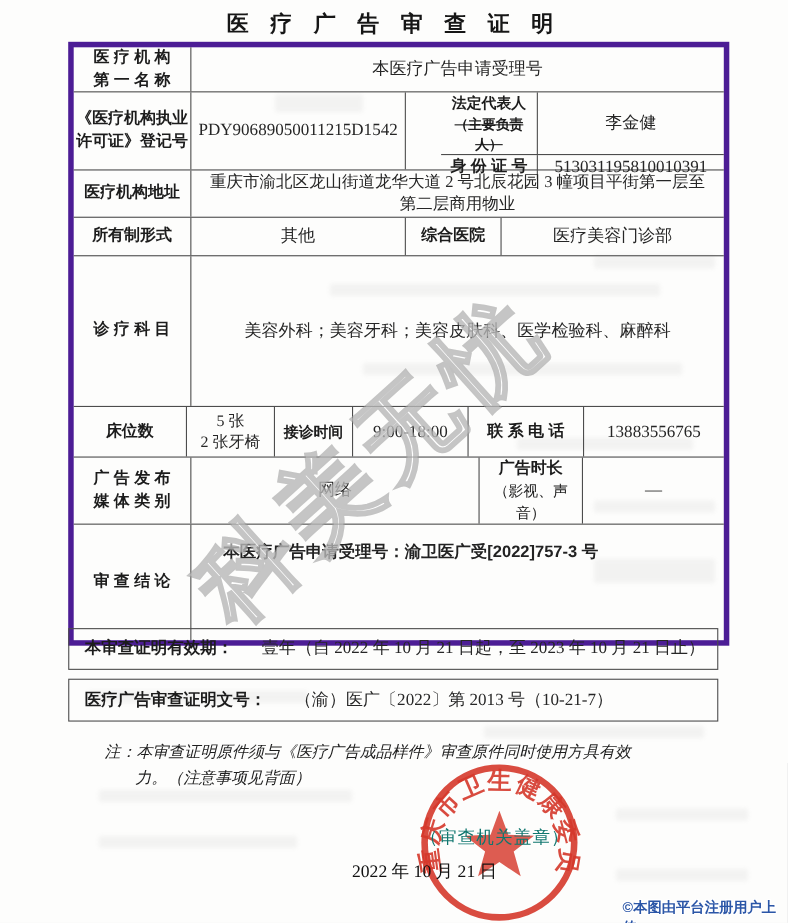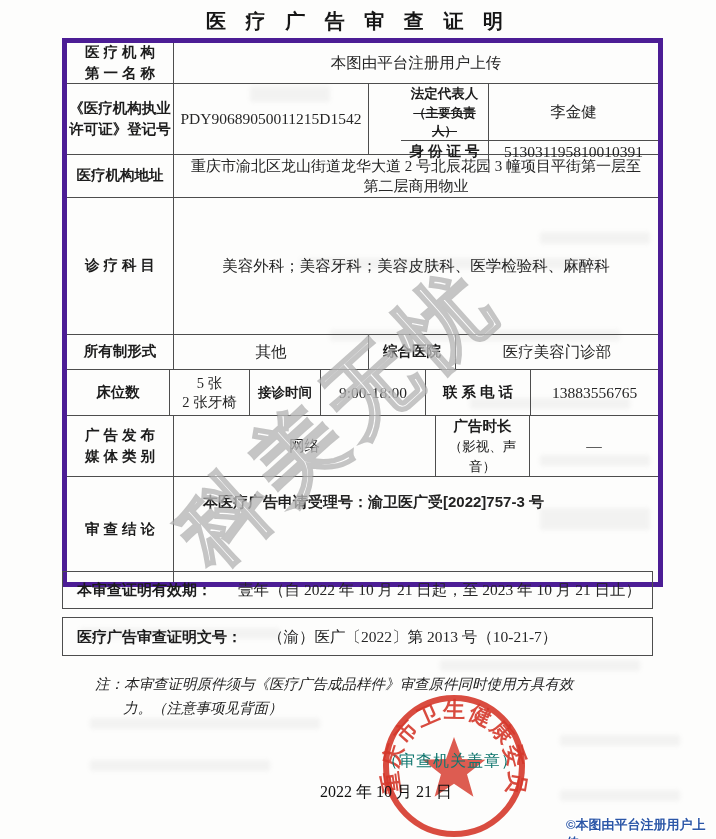--- a/index.html
+++ b/index.html
@@ -76,21 +76,21 @@
   <div class="abs title">医 疗 广 告 审 查 证 明</div>
 
   <div class="abs tbl">
 
     <div class="row" style="height:40px;">
       <div class="cell w106">
         <span class="lbl">医 疗 机 构</span>
         <span class="lbl">第 一 名 称</span>
       </div>
       <div class="cell grow">
-        <span class="val">本图由平台注册用户上传</span>
+        <span class="val">本医疗广告申请受理号</span>
       </div>
     </div>
 
     <div class="row" style="height:70px;">
       <div class="cell w106">
         <span class="lbl">《医疗机构执业</span>
         <span class="lbl">许可证》登记号</span>
       </div>
       <div class="cell w195">
         <span class="val">PDY90689050011215D1542</span>
@@ -118,41 +118,41 @@
 
     <div class="row" style="height:42px;">
       <div class="cell w106">
         <span class="lbl">医疗机构地址</span>
       </div>
       <div class="cell grow" style="padding:2px 10px;">
         <span class="val" style="font-size:15px;line-height:20px;">重庆市渝北区龙山街道龙华大道 2 号北辰花园 3 幢项目平街第一层至第二层商用物业</span>
       </div>
     </div>
 
-    <div class="row" style="height:136px;">
-      <div class="cell w106">
-        <span class="lbl">诊 疗 科 目</span>
-      </div>
-      <div class="cell grow">
-        <span class="val">美容外科；美容牙科；美容皮肤科、医学检验科、麻醉科</span>
-      </div>
-    </div>
-
     <div class="row" style="height:34px;">
       <div class="cell w106">
         <span class="lbl">所有制形式</span>
       </div>
       <div class="cell w195">
         <span class="val">其他</span>
       </div>
       <div class="cell w87">
         <span class="lbl">综合医院</span>
       </div>
       <div class="cell grow">
         <span class="val">医疗美容门诊部</span>
+      </div>
+    </div>
+
+    <div class="row" style="height:136px;">
+      <div class="cell w106">
+        <span class="lbl">诊 疗 科 目</span>
+      </div>
+      <div class="cell grow">
+        <span class="val">美容外科；美容牙科；美容皮肤科、医学检验科、麻醉科</span>
       </div>
     </div>
 
     <div class="row" style="height:45px;">
       <div class="cell" style="width:102px;flex:none;">
         <span class="lbl">床位数</span>
       </div>
       <div class="cell" style="width:80px;flex:none;">
         <span class="val" style="font-size:14.5px;line-height:19px;">5 张</span>
         <span class="val" style="font-size:14.5px;line-height:19px;">2 张牙椅</span>

